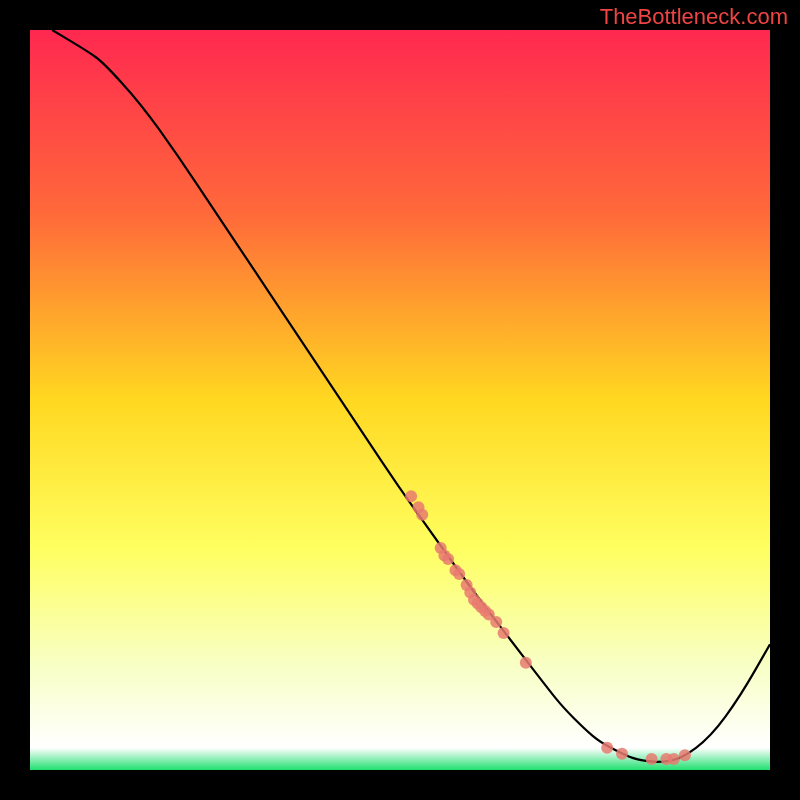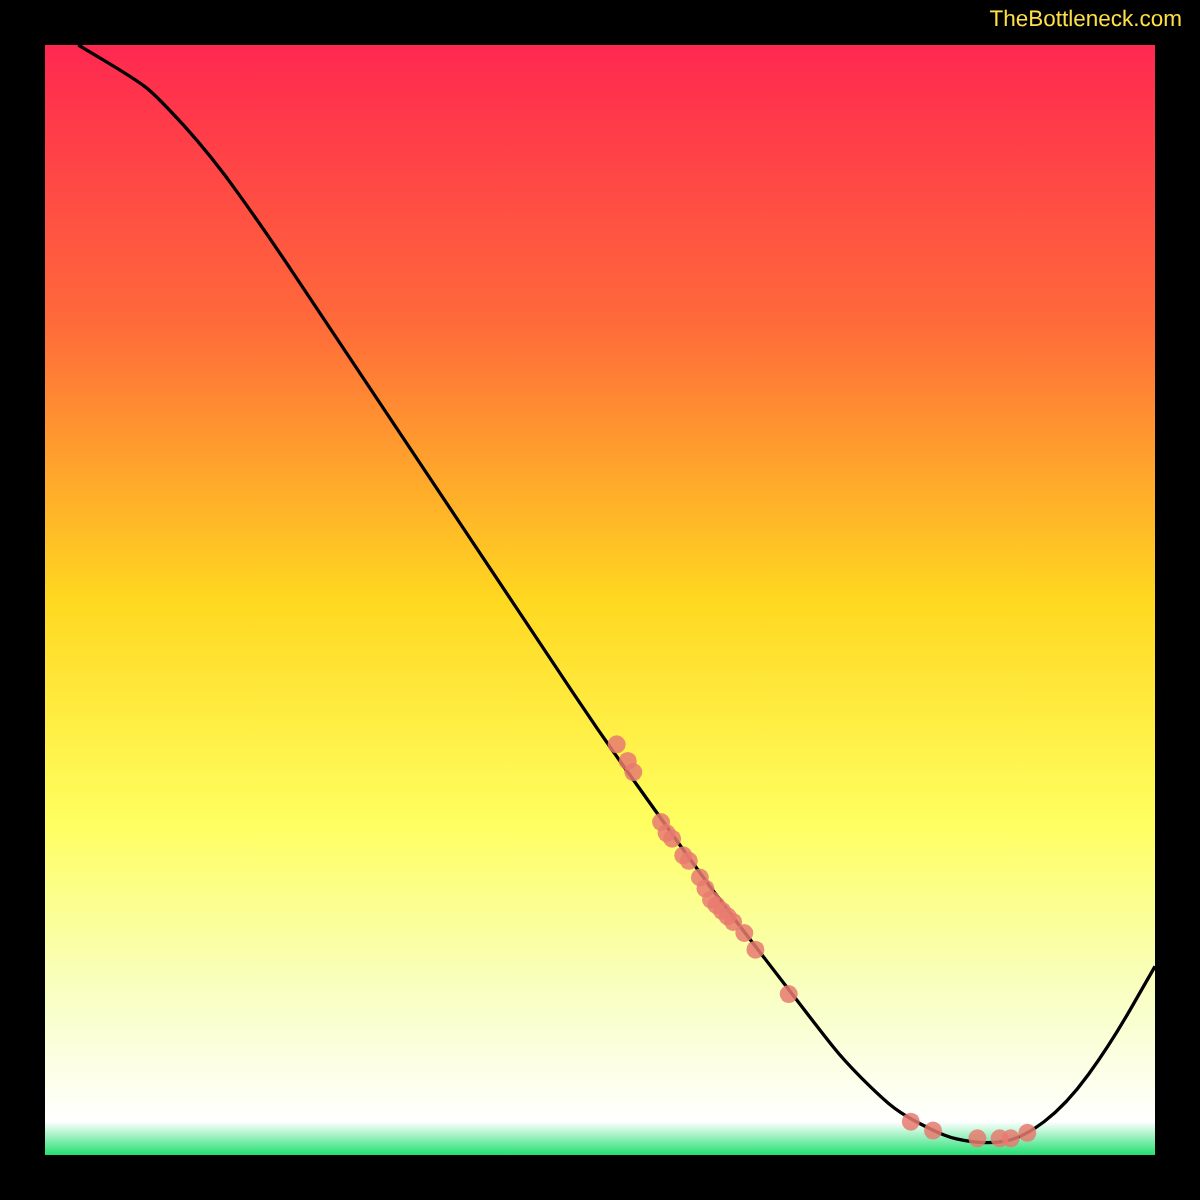--- a/index.html
+++ b/index.html
@@ -7,22 +7,22 @@
     width: 800px;
     height: 800px;
     background: #000;
     position: relative;
     font-family: Arial, sans-serif;
   }
   .watermark {
     position: absolute;
     top: 4px;
     right: 12px;
-    color: #fde047;
-    font-size: 15px;
+    color: #ef4444;
+    font-size: 22px;
     font-weight: normal;
     z-index: 10;
   }
   .plot-area {
     position: absolute;
     left: 30px;
     top: 30px;
     width: 740px;
     height: 740px;
     overflow: hidden;

